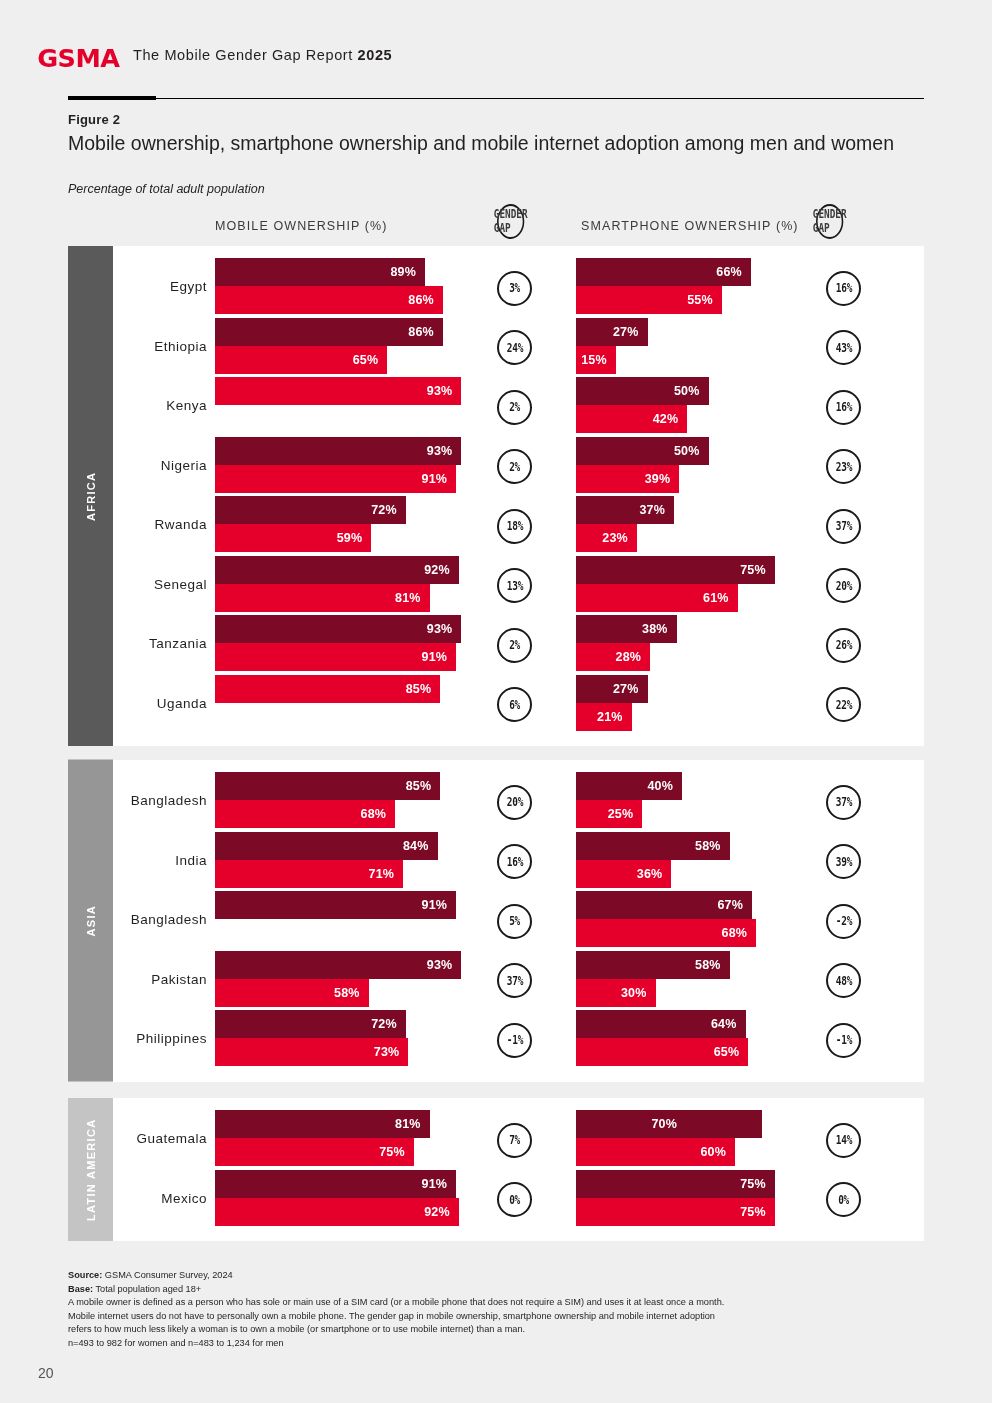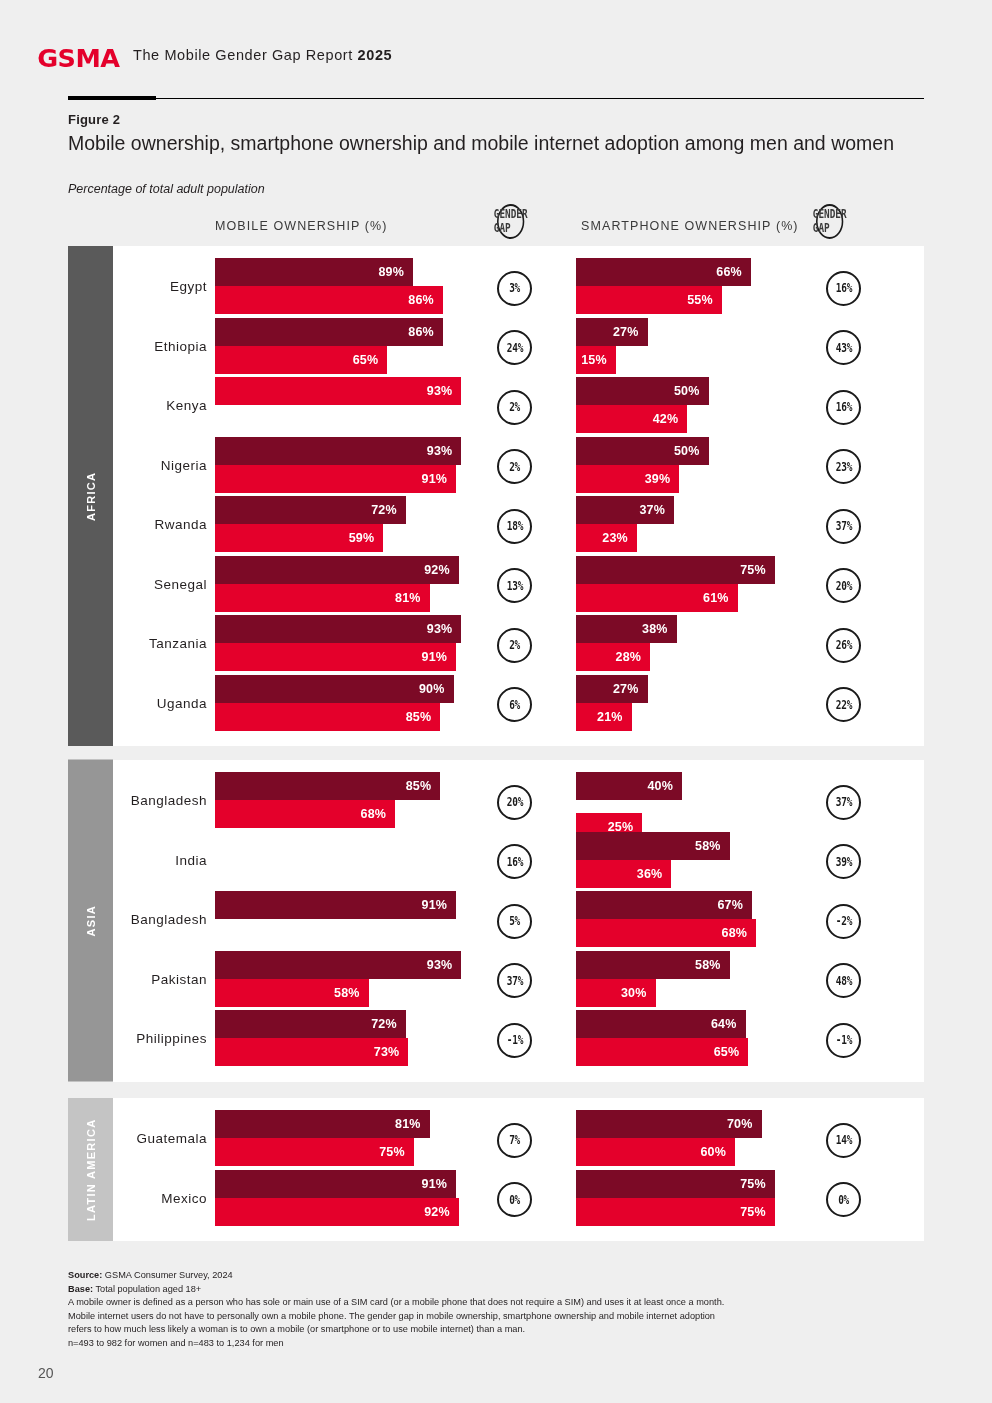--- a/index.html
+++ b/index.html
@@ -112,21 +112,21 @@
 <div class="colhead" id="ch-smart">SMARTPHONE OWNERSHIP (%)</div>
 <div class="colhead gg" id="ch-gg2">GENDER GAP</div>
 
 <div id="chart-root">
     <div class="region" style="left: 68px; top: 246px; width: 856px; height: 500px;">
       <div class="region-tab" style="height: 500px; background: rgb(90, 90, 90);">AFRICA</div>
       <div class="panel left" style="width: 488px; height: 500px;">
         <div class="row" style="top: 12px; height: 56px;">
           <div class="ctry" style="right: 394px;">Egypt</div>
           <div class="bars" style="left: 102px; width: 265px;">
-            <div class="bar men" style="width: 198px;">
+            <div class="bar men" style="width: 198px; padding-left: 12px;">
               <span class="v">89%</span>
             </div>
             <div class="bar women" style="width: 227.9px;">
               <span class="v">86%</span>
             </div>
           </div>
           <div class="gg" style="left: 384px;">
             <span>3%</span>
           </div>
         </div>
@@ -168,21 +168,21 @@
           <div class="gg" style="left: 384px;">
             <span>2%</span>
           </div>
         </div>
         <div class="row" style="top: 250px; height: 56px;">
           <div class="ctry" style="right: 394px; text-align: center;">Rwanda</div>
           <div class="bars" style="left: 102px; width: 265px;">
             <div class="bar men" style="width: 190.8px;">
               <span class="v">72%</span>
             </div>
-            <div class="bar women" style="width: 156.35px; padding-left: 12px;">
+            <div class="bar women" style="width: 156.35px;">
               <span class="v">59%</span>
             </div>
           </div>
           <div class="gg" style="left: 384px;">
             <span>18%</span>
           </div>
         </div>
         <div class="row" style="top: 309.5px; height: 56px;">
           <div class="ctry" style="right: 394px;">Senegal</div>
           <div class="bars" style="left: 102px; width: 265px;">
@@ -207,23 +207,20 @@
               <span class="v">91%</span>
             </div>
           </div>
           <div class="gg" style="left: 384px;">
             <span>2%</span>
           </div>
         </div>
         <div class="row" style="top: 428.5px; height: 56px;">
           <div class="ctry" style="right: 394px;">Uganda</div>
           <div class="bars" style="left: 102px; width: 265px;">
-            <div class="bar men" style="width: 238.5px;">
-              <span class="v">90%</span>
-            </div>
             <div class="bar women" style="width: 225.25px;">
               <span class="v">85%</span>
             </div>
           </div>
           <div class="gg" style="left: 384px;">
             <span>6%</span>
           </div>
         </div>
       </div>
       <div class="panel right" style="left: 500px; width: 356px; height: 500px;">
@@ -345,20 +342,28 @@
             <div class="bar women" style="width: 180.2px;">
               <span class="v">68%</span>
             </div>
           </div>
           <div class="gg" style="left: 384px;">
             <span>20%</span>
           </div>
         </div>
         <div class="row" style="top: 71.5px; height: 56px;">
           <div class="ctry" style="right: 394px;">India</div>
+          <div class="bars" style="left: 102px; width: 265px;">
+            <div class="bar men" style="width: 222.6px;">
+              <span class="v">84%</span>
+            </div>
+            <div class="bar women" style="width: 188.15px;">
+              <span class="v">71%</span>
+            </div>
+          </div>
           <div class="gg" style="left: 384px;">
             <span>16%</span>
           </div>
         </div>
         <div class="row" style="top: 131px; height: 56px;">
           <div class="ctry" style="right: 394px;">Bangladesh</div>
           <div class="bars" style="left: 102px; width: 265px;">
             <div class="bar men" style="width: 241.15px;">
               <span class="v">91%</span>
             </div>
@@ -395,21 +400,21 @@
             <span>-1%</span>
           </div>
         </div>
       </div>
       <div class="panel right" style="left: 500px; width: 356px; height: 321.5px;">
         <div class="row" style="top: 12px; height: 56px;">
           <div class="bars" style="left: 8px; width: 265px;">
             <div class="bar men" style="width: 106px;">
               <span class="v">40%</span>
             </div>
-            <div class="bar women" style="width: 66.25px; margin-top: 13px;">
+            <div class="bar women" style="width: 66.25px;">
               <span class="v">25%</span>
             </div>
           </div>
           <div class="gg" style="left: 258px;">
             <span>37%</span>
           </div>
         </div>
         <div class="row" style="top: 71.5px; height: 56px;">
           <div class="bars" style="left: 8px; width: 265px;">
             <div class="bar men" style="width: 153.7px;">
@@ -492,21 +497,21 @@
             </div>
           </div>
           <div class="gg" style="left: 384px;">
             <span>0%</span>
           </div>
         </div>
       </div>
       <div class="panel right" style="left: 500px; width: 356px; height: 143px;">
         <div class="row" style="top: 12px; height: 56px;">
           <div class="bars" style="left: 8px; width: 265px;">
-            <div class="bar men" style="width: 185.5px;">
+            <div class="bar men" style="width: 185.5px; justify-content: center;">
               <span class="v">70%</span>
             </div>
             <div class="bar women" style="width: 159px;">
               <span class="v">60%</span>
             </div>
           </div>
           <div class="gg" style="left: 258px;">
             <span>14%</span>
           </div>
         </div>

